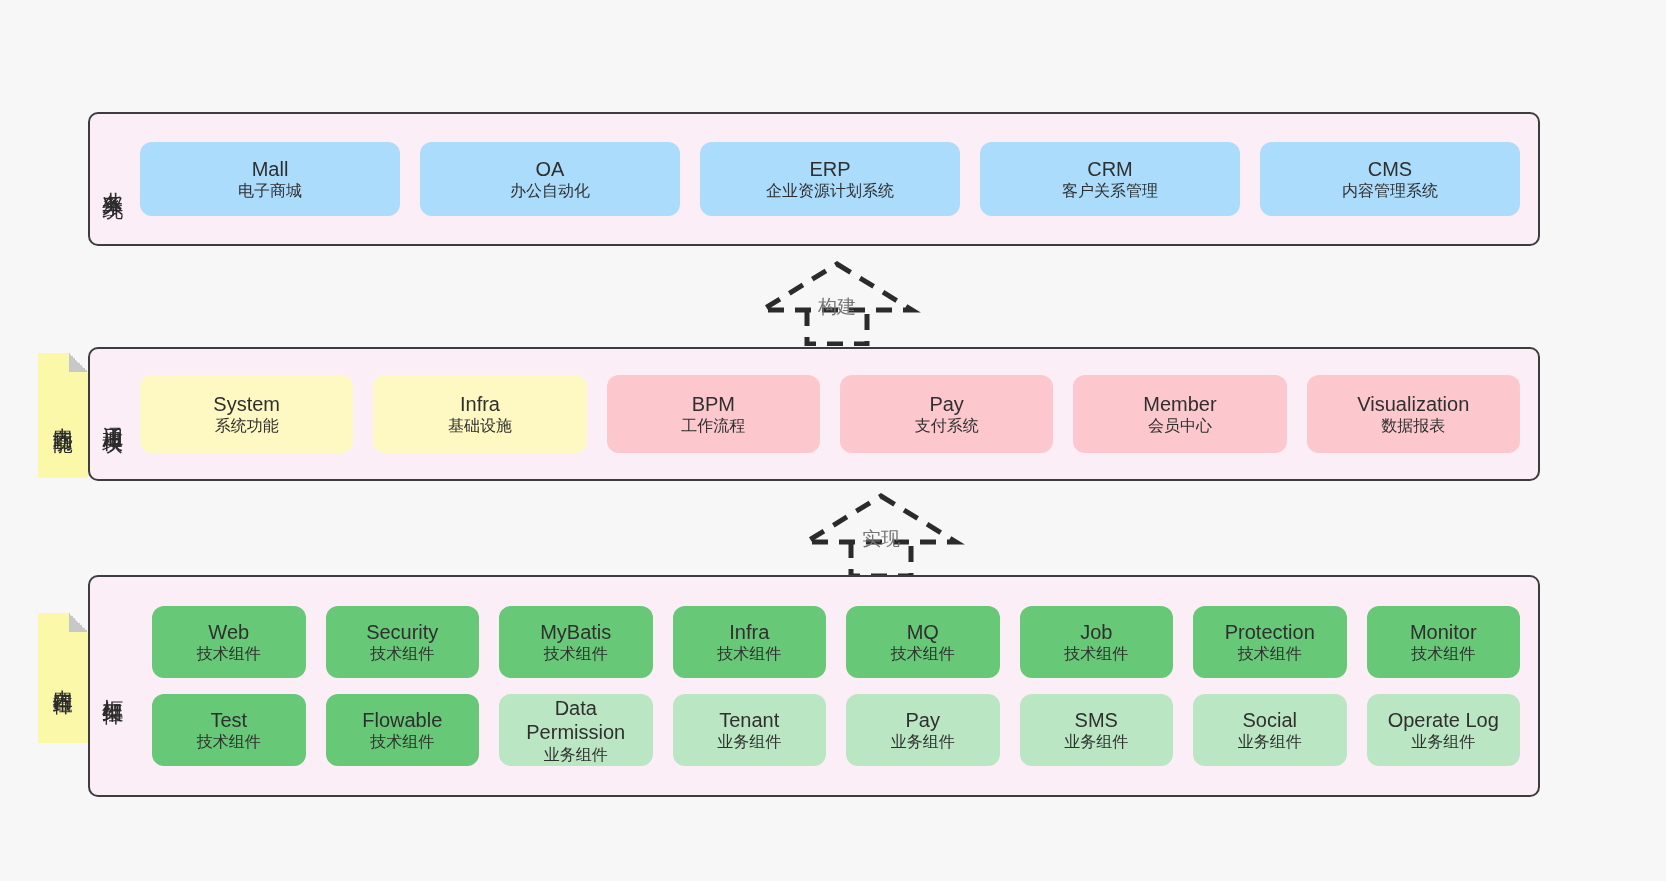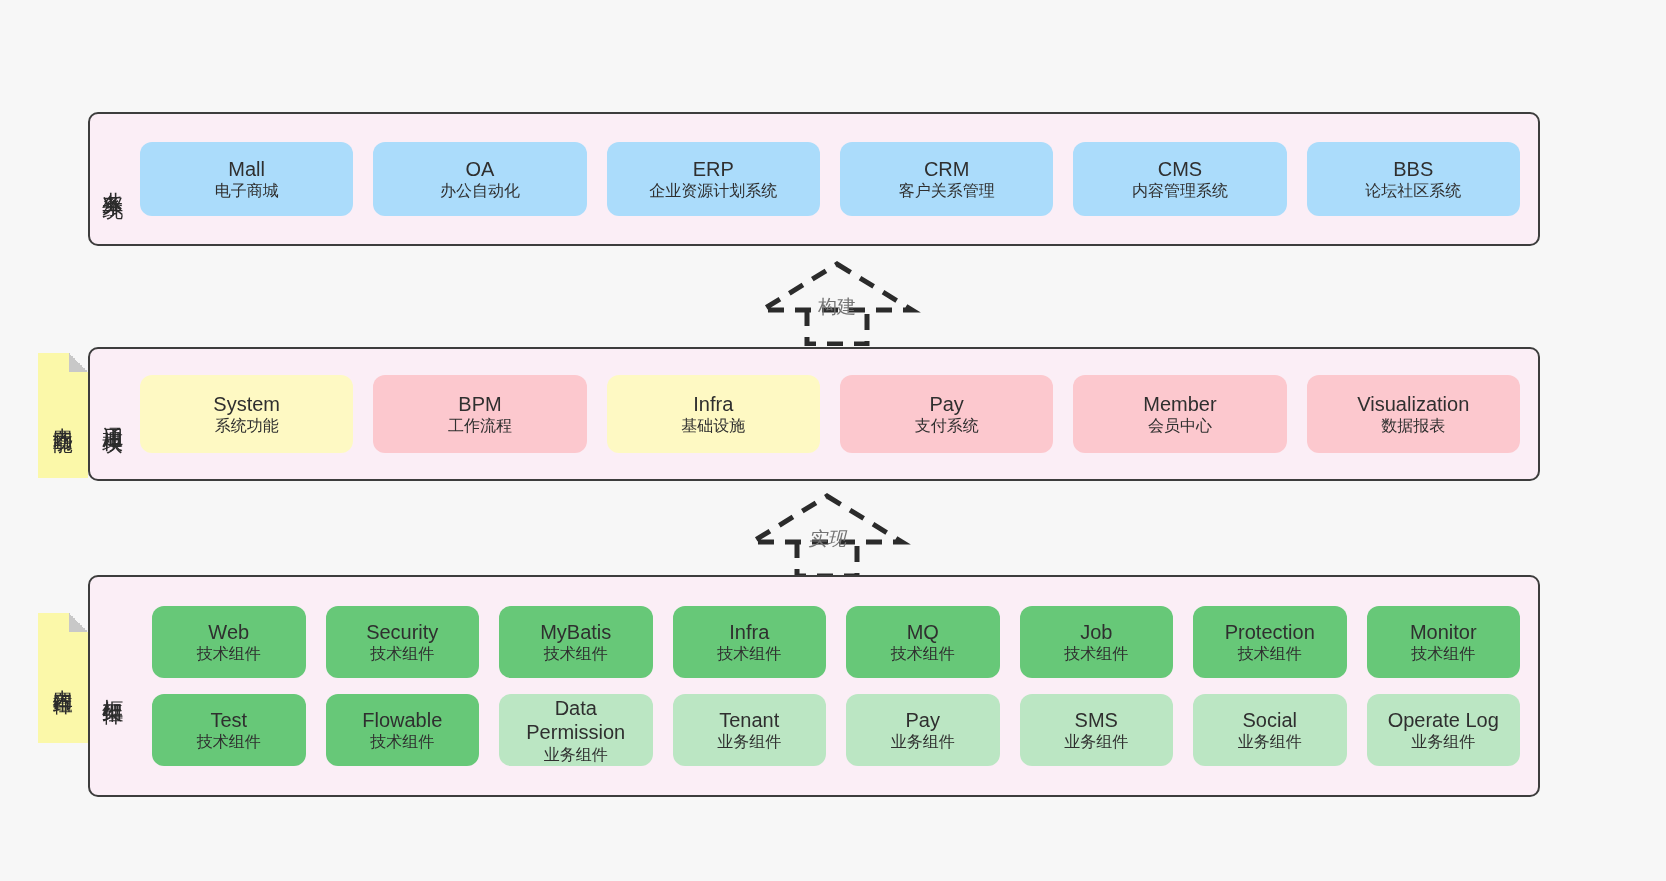--- a/index.html
+++ b/index.html
@@ -139,24 +139,20 @@
           <span class="t2">企业资源计划系统</span>
         </div>
         <div class="card blue">
           <span class="t1">CRM</span>
           <span class="t2">客户关系管理</span>
         </div>
         <div class="card blue">
           <span class="t1">CMS</span>
           <span class="t2">内容管理系统</span>
         </div>
-        <div class="card blue">
-          <span class="t1">BBS</span>
-          <span class="t2">论坛社区系统</span>
-        </div>
       </div>
     </div>
   </div>
 
   <div class="arrow" style="left:752px; top:258px; width:170px; height:88px;">
     <svg width="170" height="88" viewBox="0 0 170 88">
       <path d="M 85 6 L 160 52 L 10 52 Z" fill="none" stroke="#2b2b2b" stroke-width="5" stroke-dasharray="16 11" stroke-linecap="butt"></path>
       <path d="M 55 52 L 55 86 L 115 86 L 115 52" fill="none" stroke="#2b2b2b" stroke-width="5" stroke-dasharray="16 11" stroke-linecap="butt"></path>
     </svg>
     <div class="arrow-label" style="top:36px;">构建</div>
@@ -167,45 +163,45 @@
   </div>
 
   <div class="band band-2">
     <div class="band-label">通用模块</div>
     <div class="band-body">
       <div class="card-row">
         <div class="card red">
           <span class="t1">System</span>
           <span class="t2">系统功能</span>
         </div>
-        <div class="card pink">
-          <span class="t1">BPM</span>
-          <span class="t2">工作流程</span>
-        </div>
         <div class="card red">
           <span class="t1">Infra</span>
           <span class="t2">基础设施</span>
         </div>
         <div class="card pink">
+          <span class="t1">BPM</span>
+          <span class="t2">工作流程</span>
+        </div>
+        <div class="card pink">
           <span class="t1">Pay</span>
           <span class="t2">支付系统</span>
         </div>
         <div class="card pink">
           <span class="t1">Member</span>
           <span class="t2">会员中心</span>
         </div>
         <div class="card pink">
           <span class="t1">Visualization</span>
           <span class="t2">数据报表</span>
         </div>
       </div>
     </div>
   </div>
 
-  <div class="arrow" style="left:742px; top:490px; width:170px; height:88px;font-style:italic;">
+  <div class="arrow" style="left:796px; top:490px; width:170px; height:88px;">
     <svg width="170" height="88" viewBox="0 0 170 88">
       <path d="M 85 6 L 160 52 L 10 52 Z" fill="none" stroke="#2b2b2b" stroke-width="5" stroke-dasharray="16 11" stroke-linecap="butt"></path>
       <path d="M 55 52 L 55 86 L 115 86 L 115 52" fill="none" stroke="#2b2b2b" stroke-width="5" stroke-dasharray="16 11" stroke-linecap="butt"></path>
     </svg>
     <div class="arrow-label" style="top:36px;">实现</div>
   </div>
 
   <div class="sticky sticky-2">
     <span>内置组件</span>
   </div>

